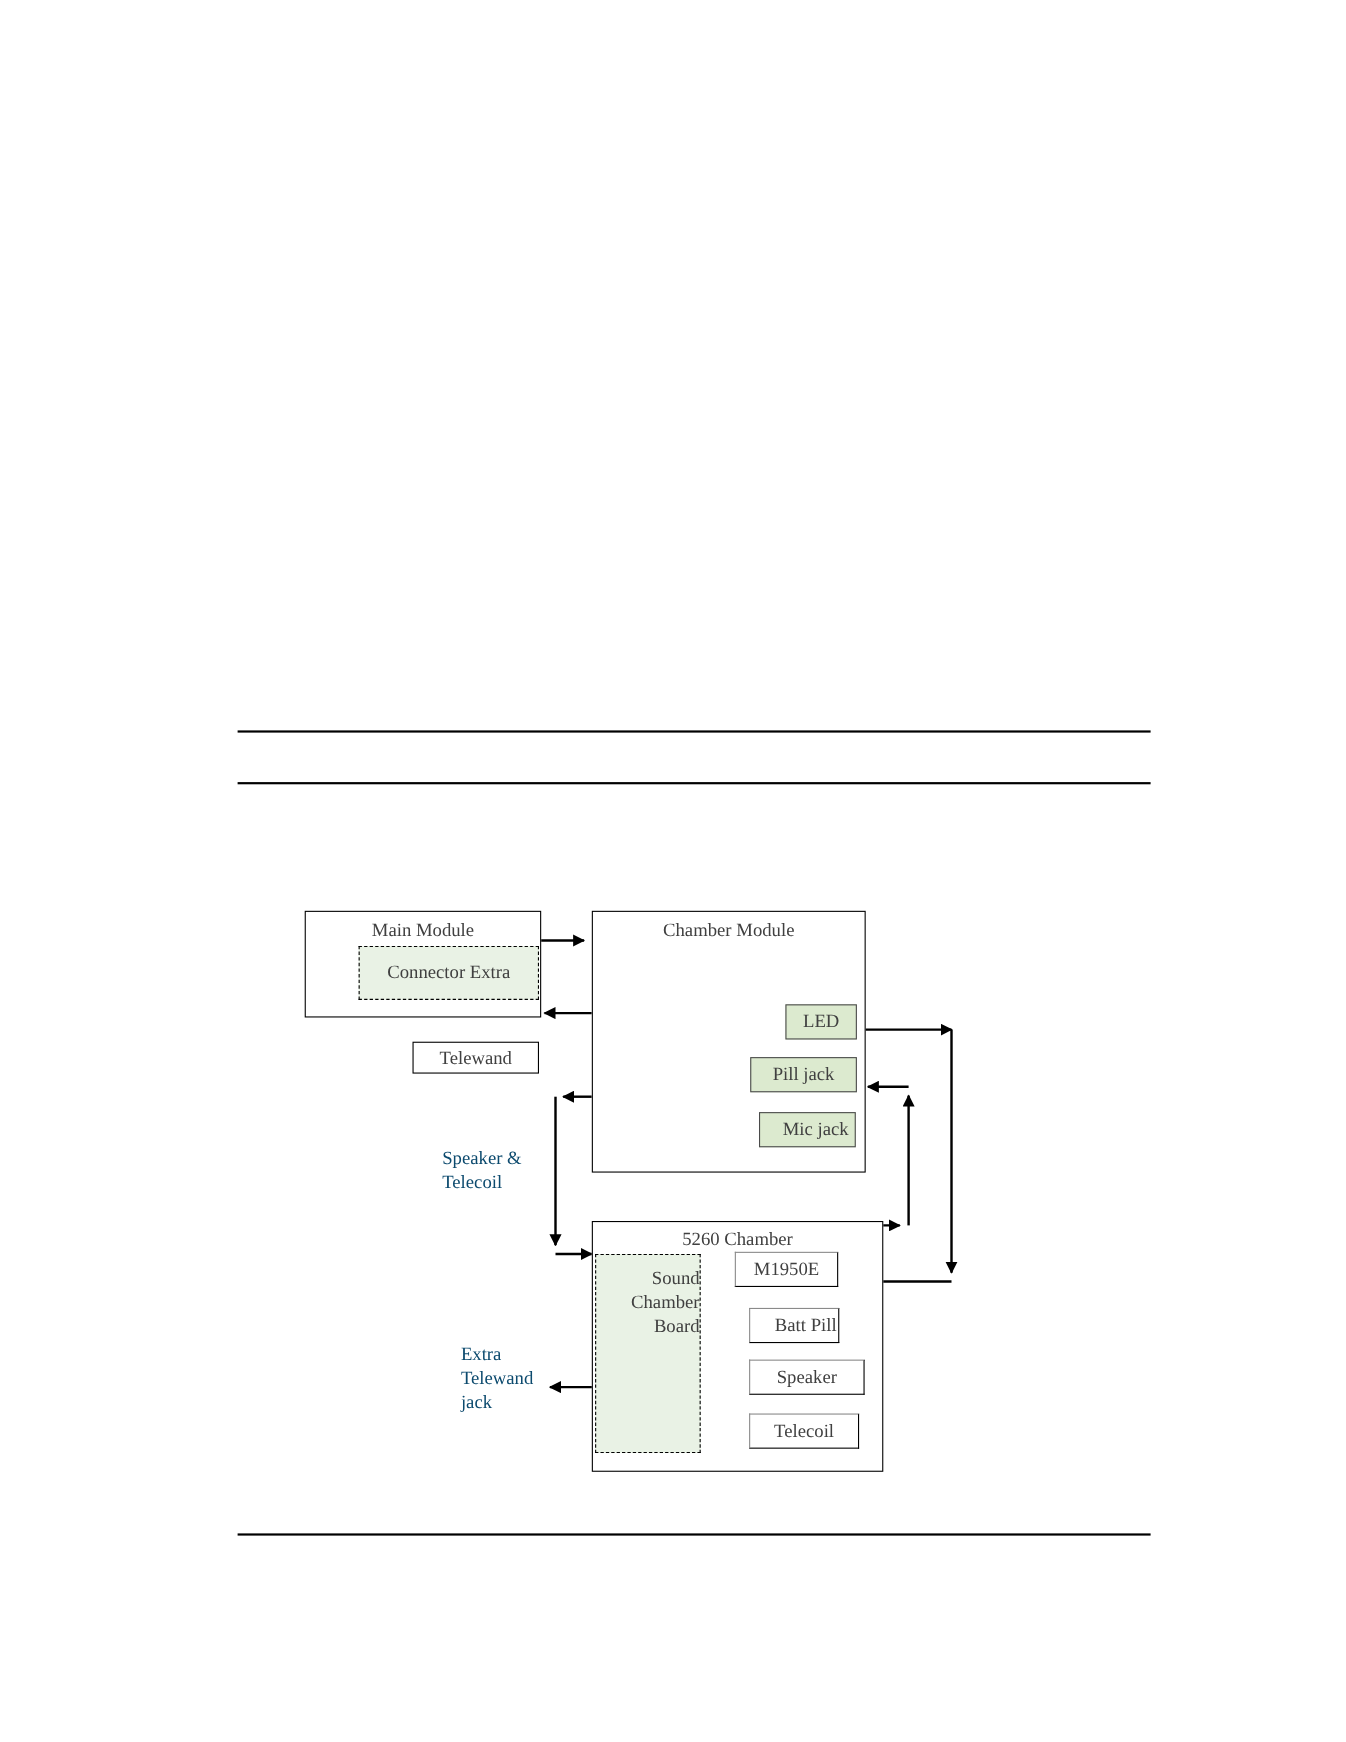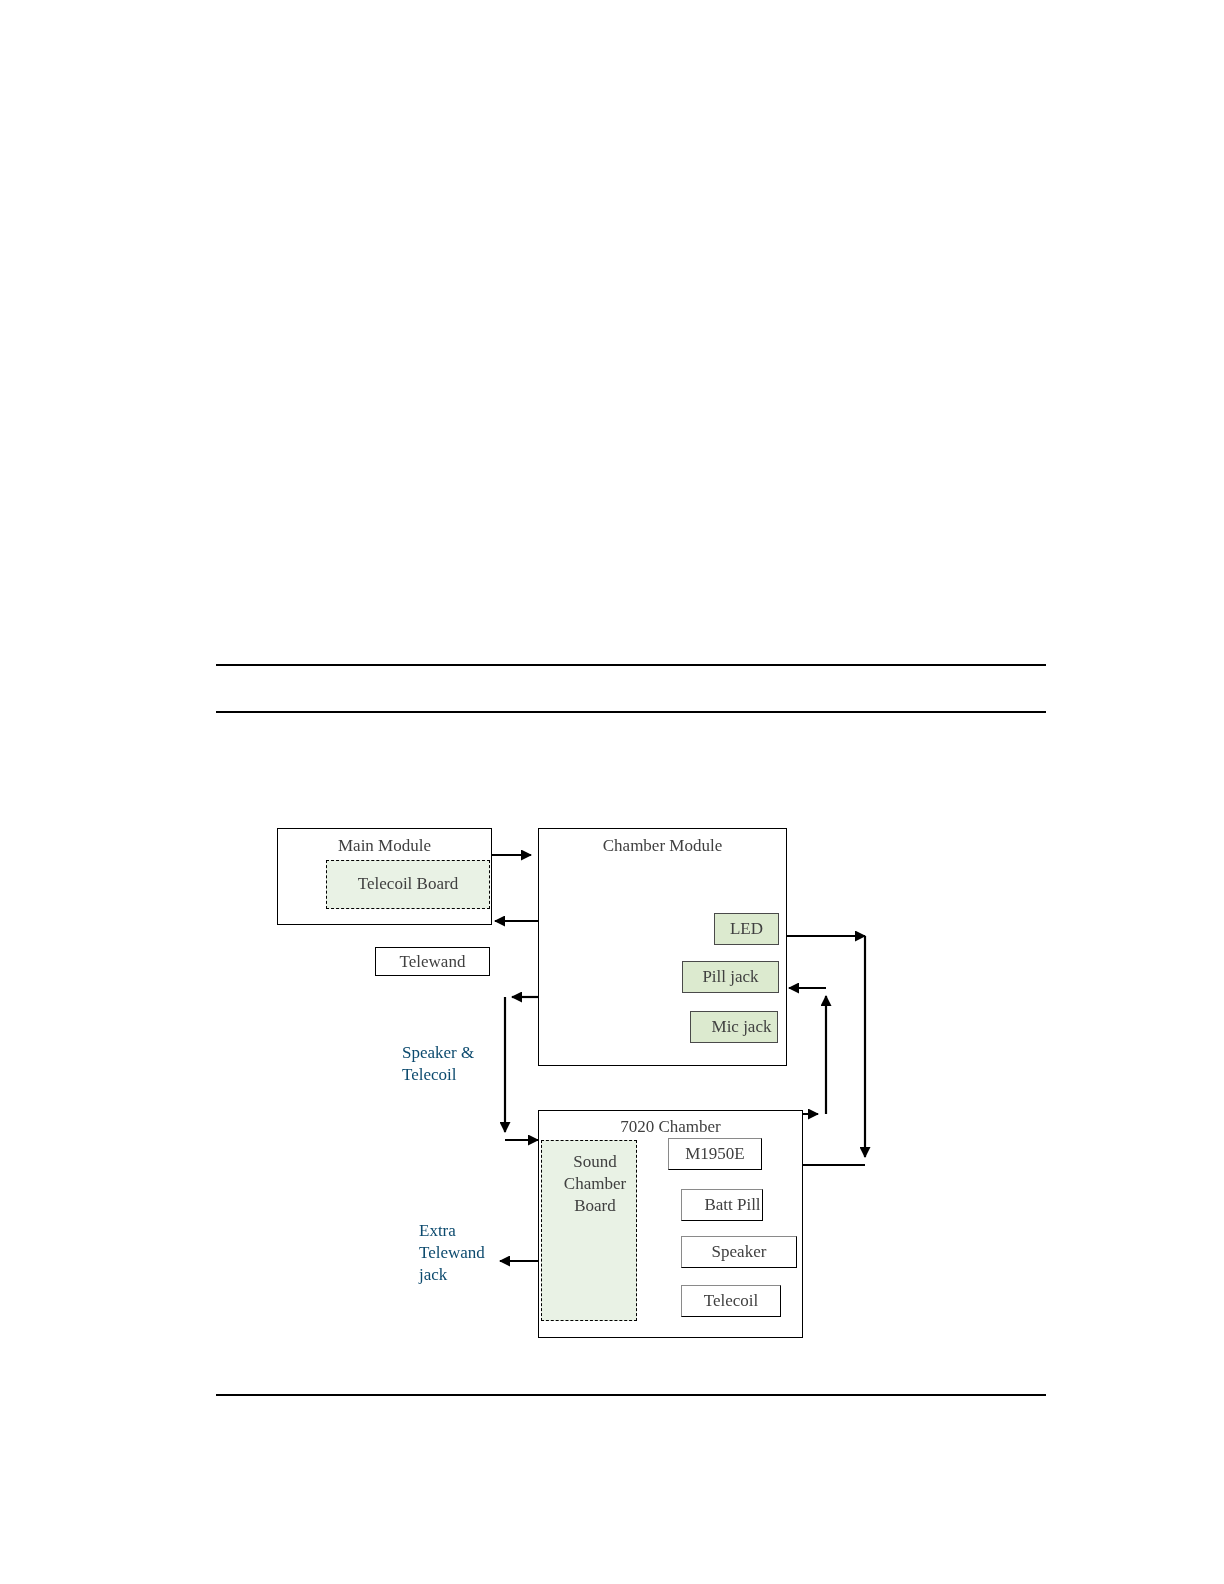--- a/index.html
+++ b/index.html
@@ -72,21 +72,21 @@
   .board-title {
     position: absolute;
     left: 0; right: 0;
     text-align: center;
     font-size: 17px;
   }
   .board-title-left {
     position: absolute;
     left: 12px;
     top: 10px;
-    text-align: center;
+    text-align: right;
     font-size: 17px;
     line-height: 1.3;
   }
 
   
   .comp-green {
     background: #dceacf;
     border: 1.3px solid #4a4a4a;
     font-size: 17px;
   }
@@ -165,45 +165,45 @@
         <line x1="637" y1="1261" x2="679" y2="1261" marker-end="url(#ah-r)"></line>
 
         <line x1="540" y1="1261" x2="500" y2="1261" marker-end="url(#ah-l)"></line>
       </g>
     </svg>
 
     <div class="box outer-box" style="left:277px; top:788px; width:215px; height:97px;">
       <div class="outer-title" style="top:7px;">Main Module</div>
     </div>
     <div class="box board-box" style="left:326px; top:820px; width:164px; height:49px;">
-      <div class="board-title" style="top:13px;">Telecoil Board</div>
+      <div class="board-title" style="top:13px;">Connector Extra</div>
     </div>
 
     <div class="box outer-box" style="left:538px; top:788px; width:249px; height:238px;">
       <div class="outer-title" style="top:7px;">Chamber Module</div>
     </div>
 
     <div class="box comp-green" style="left:714px; top:873px; width:65px; height:32px;">LED</div>
     <div class="box comp-green" style="left:682px; top:921px; width:97px; height:32px;">Pill jack</div>
     <div class="box comp-green" style="left:690px; top:971px; width:88px; height:32px;padding-left:15px;">Mic jack</div>
 
     <div class="box plain-box" style="left:375px; top:907px; width:115px; height:29px;">Telewand</div>
 
     <div class="box outer-box" style="left:538px; top:1070px; width:265px; height:228px;">
-      <div class="outer-title" style="top:6px;">7020 Chamber</div>
+      <div class="outer-title" style="top:6px;">5260 Chamber</div>
     </div>
     <div class="box board-box" style="left:541px; top:1100px; width:96px; height:181px;">
       <div class="board-title-left">Sound
 Chamber
 Board</div>
     </div>
 
     <div class="box comp-white" style="left:668px; top:1098px; width:94px; height:32px;">M1950E</div>
     <div class="box comp-white" style="left:681px; top:1149px; width:82px; height:32px;padding-left:21px;">Batt Pill</div>
-    <div class="box comp-white" style="left:681px; top:1196px; width:116px; height:32px;">Speaker</div>
+    <div class="box comp-white" style="left:681px; top:1196px; width:105px; height:32px;">Speaker</div>
     <div class="box comp-white" style="left:681px; top:1245px; width:100px; height:32px;">Telecoil</div>
 
     <div class="label" style="left:402px; top:1042px; width:110px;">Speaker &amp;
 Telecoil</div>
 
     <div class="label" style="left:419px; top:1220px; width:110px;">Extra
 Telewand
 jack</div>
 
   </div>

